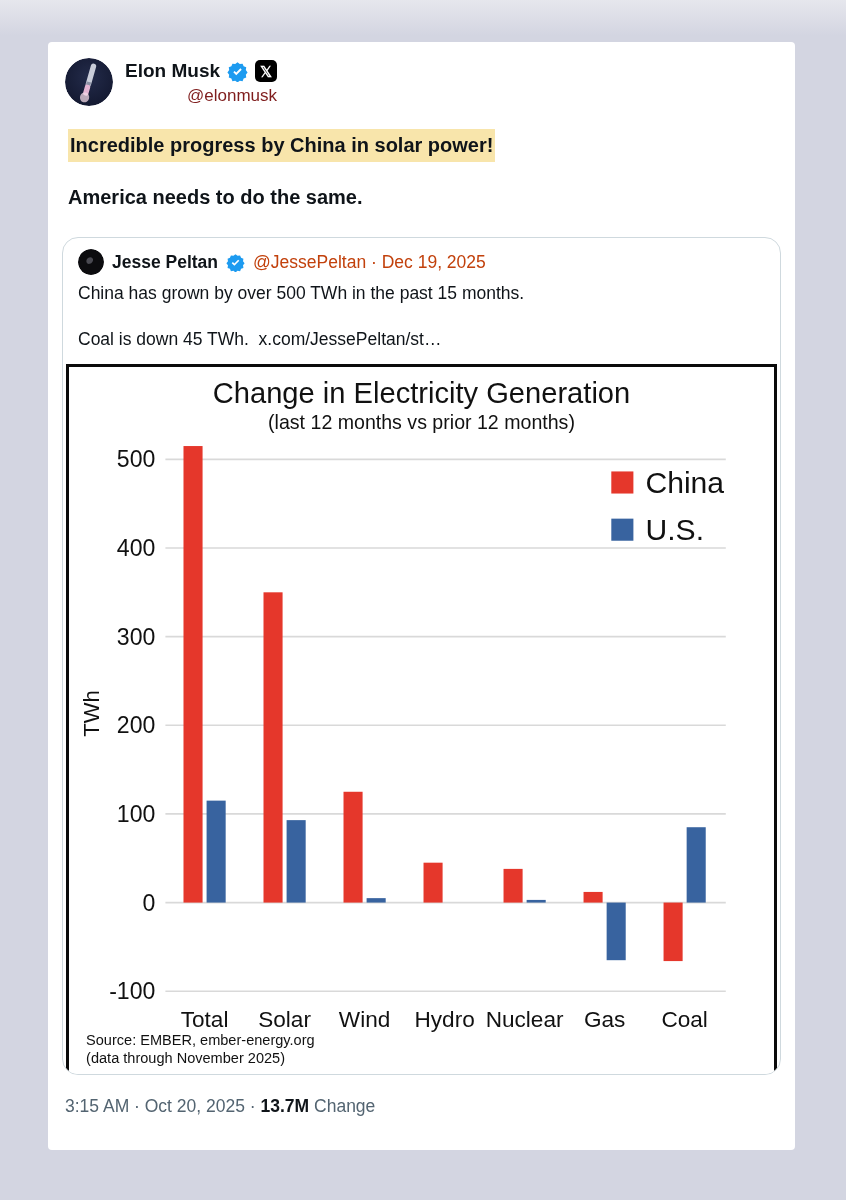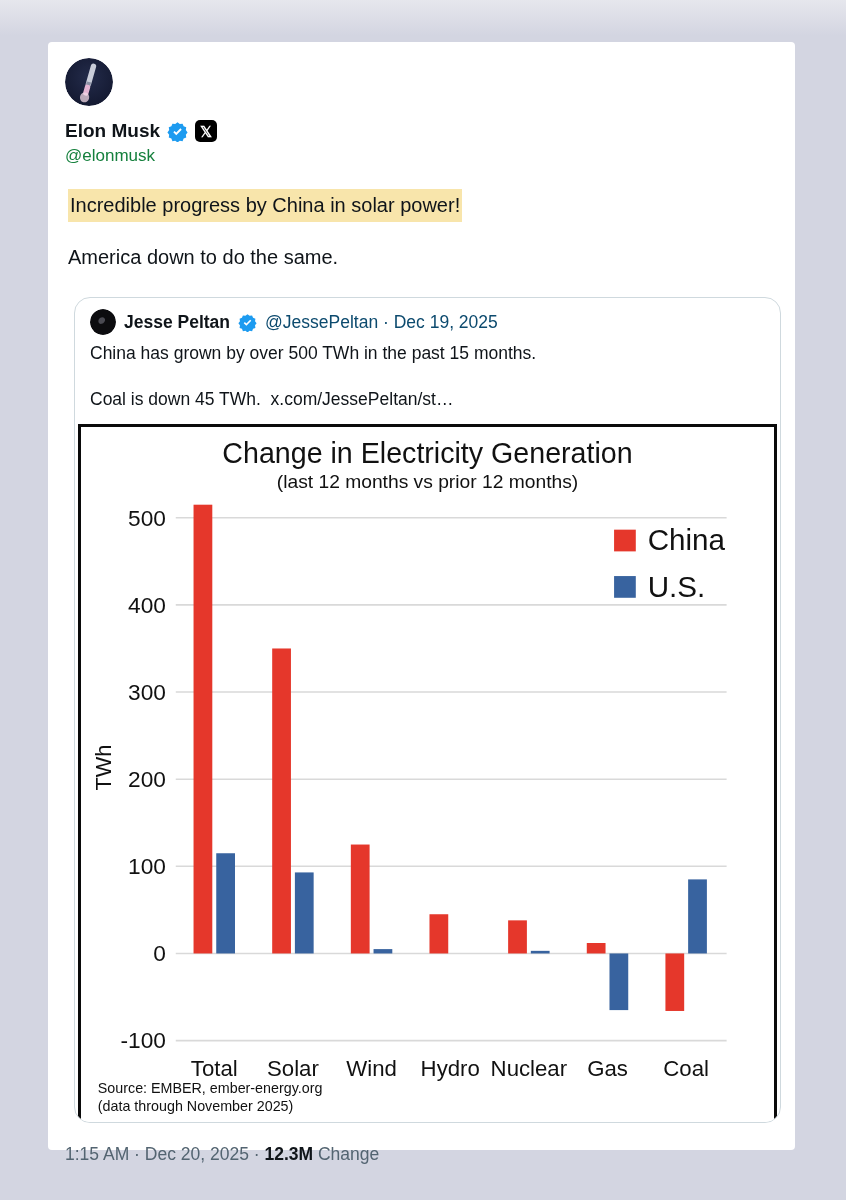--- a/index.html
+++ b/index.html
@@ -11,47 +11,47 @@
     color:#0f1419;
     -webkit-font-smoothing:antialiased;
   }
   .page-card {
     position:absolute; left:48px; top:42px; width:747px; height:1108px;
     background:#ffffff; border-radius:4px;
   }
   .inner { padding:16px 14px 0 14px; }
 
   
-  .head-row { display:flex; align-items:flex-start; gap:12px; margin-left:3px;flex-direction:column; }
+  .head-row { display:flex; align-items:flex-start; gap:12px; margin-left:3px; }
   .avatar { width:48px; height:48px; border-radius:50%; overflow:hidden; flex:0 0 auto; }
   .avatar svg { display:block; }
   .name-col { padding-top:1px; }
   .name-line { display:flex; align-items:center; gap:7px; font-size:19px; font-weight:bold; line-height:24px; }
   .badge { width:21px; height:21px; flex:0 0 auto; }
   .x-badge {
     width:22px; height:22px; background:#000; border-radius:5px; flex:0 0 auto;
     display:flex; align-items:center; justify-content:center;
     color:#fff; font-weight:bold; font-size:15px; line-height:1;
   }
-  .handle { font-size:17px; color:#15803d; margin-top:3px; }
+  .handle { font-size:17px; color:#7f1d1d; margin-top:3px;text-align:right; }
 
   
-  .tweet-line { font-size:20px; line-height:25px; margin:27px 3px 0 6px; }
+  .tweet-line { font-size:20px; line-height:25px; margin:27px 3px 0 6px;font-weight:bold; }
   .hl { background:#f8e5ab; padding:5px 2px 6px 2px; }
 
   
   .quote {
-    margin:27px 0 0 12px; border:1px solid #cfd9de; border-radius:16px;
+    margin:27px 0 0 0; border:1px solid #cfd9de; border-radius:16px;
     overflow:hidden; background:#fff;
   }
   .q-head { display:flex; align-items:center; gap:8px; padding:11px 15px 0 15px; }
   .q-avatar { width:26px; height:26px; border-radius:50%; overflow:hidden; flex:0 0 auto; }
   .q-name { font-weight:bold; font-size:17.5px; }
   .q-badge { width:19px; height:19px; flex:0 0 auto; }
-  .q-meta { color:#0c4a6e; font-size:17.5px; white-space:pre; }
+  .q-meta { color:#c2410c; font-size:17.5px; white-space:pre; }
   .q-text { font-size:17.5px; line-height:23px; padding:7px 15px 0 15px; white-space:pre-wrap; }
   .q-text.second { padding-top:23px; }
 
   
   .chart-wrap {
     margin:13px 3px -3px 3px;
     border:3px solid #0a0a0a;
     background:#fff;
   }
   .chart-wrap svg { display:block; width:100%; height:auto; }
@@ -93,21 +93,21 @@
           </svg>
           <span class="x-badge">𝕏</span>
         </div>
         <div class="handle">@elonmusk</div>
       </div>
     </div>
 
     <div class="tweet-line">
       <span class="hl">Incredible progress by China in solar power!</span>
     </div>
-    <div class="tweet-line">America down to do the same.</div>
+    <div class="tweet-line">America needs to do the same.</div>
 
     <div class="quote">
       <div class="q-head">
         <div class="q-avatar">
           <svg viewBox="0 0 26 26" width="26" height="26">
             <circle cx="13" cy="13" r="13" fill="#0c0c0f"></circle>
             <path d="M10 9c2-1.5 4.5-1 5 1.2.5 2-1.2 4-3.2 4.6-1.8.5-3.3-.6-3.4-2.2-.1-1.4.5-2.7 1.6-3.6z" fill="#4a4a52"></path>
           </svg>
         </div>
         <span class="q-name">Jesse Peltan</span>
@@ -162,16 +162,16 @@
             <rect x="540" y="104" width="22" height="22" fill="#e5372b"></rect>
             <text x="574" y="125" font-family="&quot;Liberation Sans&quot;, sans-serif" font-size="30" fill="#111111">China</text>
             <rect x="540" y="151" width="22" height="22" fill="#38639f"></rect>
             <text x="574" y="172" font-family="&quot;Liberation Sans&quot;, sans-serif" font-size="30" fill="#111111">U.S.</text>
             <text x="17" y="675" font-family="&quot;Liberation Sans&quot;, sans-serif" font-size="14.5" fill="#111111">Source: EMBER, ember-energy.org</text>
             <text x="17" y="693" font-family="&quot;Liberation Sans&quot;, sans-serif" font-size="14.5" fill="#111111">(data through November 2025)</text>
           </svg>
       </div>
     </div>
 
-    <div class="footer"><span>1:15 AM · Dec 20, 2025 · </span><span class="views-count">12.3M</span><span> Change</span></div>
+    <div class="footer"><span>3:15 AM · Oct 20, 2025 · </span><span class="views-count">13.7M</span><span> Change</span></div>
 
   </div>
 </div>
 
 </body></html>

